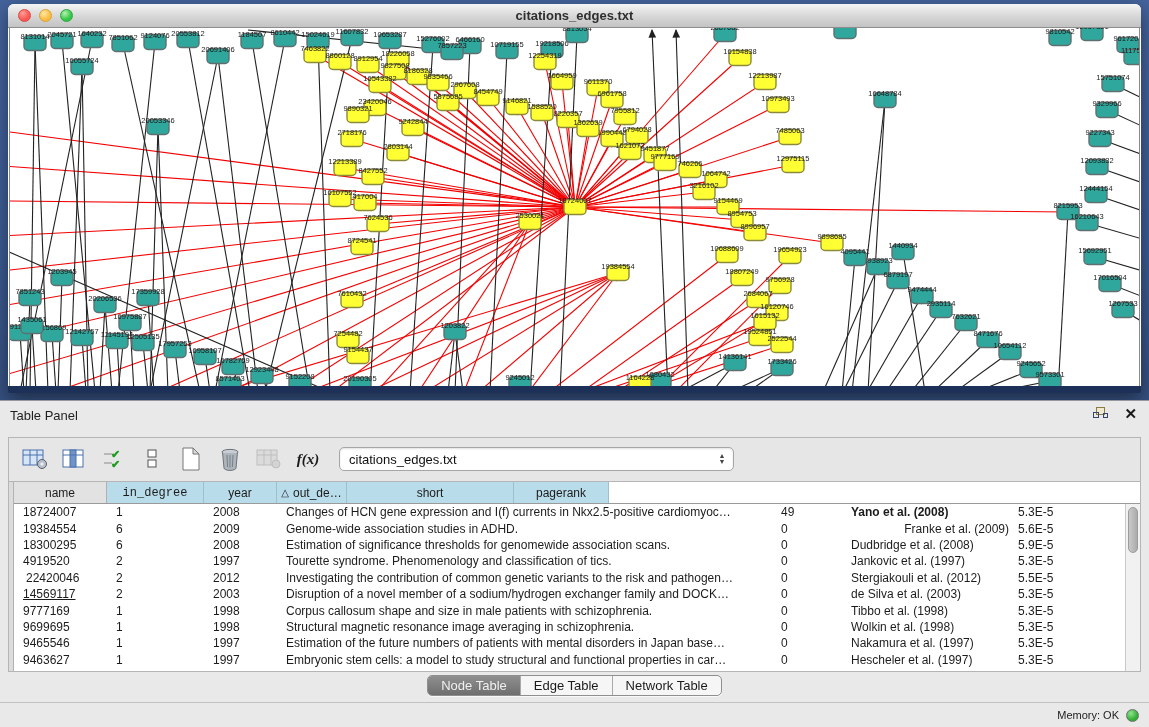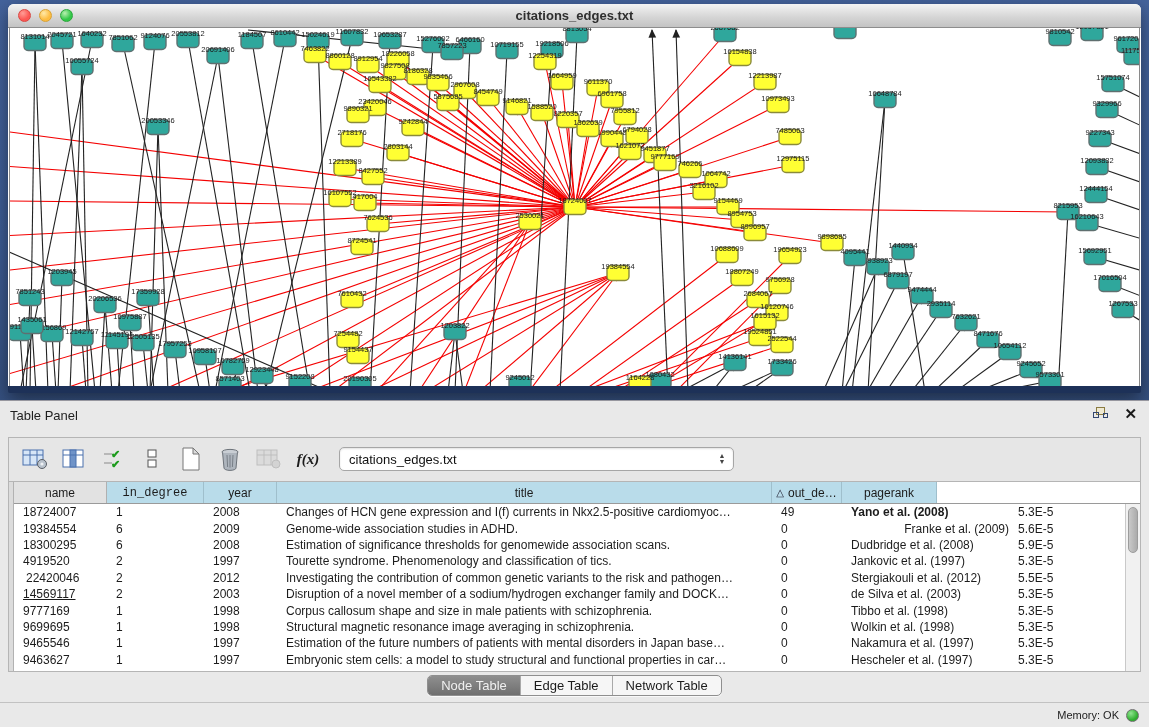--- a/index.html
+++ b/index.html
@@ -625,26 +625,26 @@
         <div class="ghead">
             <div class="gh plain" style="width: 93px;">
               <span>name</span>
             </div>
             <div class="gh" style="width: 97px; font-family: Liberation Mono, monospace;">
               <span>in_degree</span>
             </div>
             <div class="gh" style="width: 73px;">
               <span>year</span>
             </div>
-            <div class="gh" style="width: 495px;">
-              <span>title</span>
-            </div>
             <div class="gh" style="width: 70px;">
               <span class="sort">△</span>
               <span>out_de…</span>
+            </div>
+            <div class="gh" style="width: 167px;">
+              <span>short</span>
             </div>
             <div class="gh" style="width: 95px;">
               <span>pagerank</span>
             </div>
           </div>
         <div>
             <div class="grow">
               <div class="gc" style="width: 93px;">18724007</div>
               <div class="gc" style="width: 97px;">1</div>
               <div class="gc" style="width: 73px;">2008</div>

